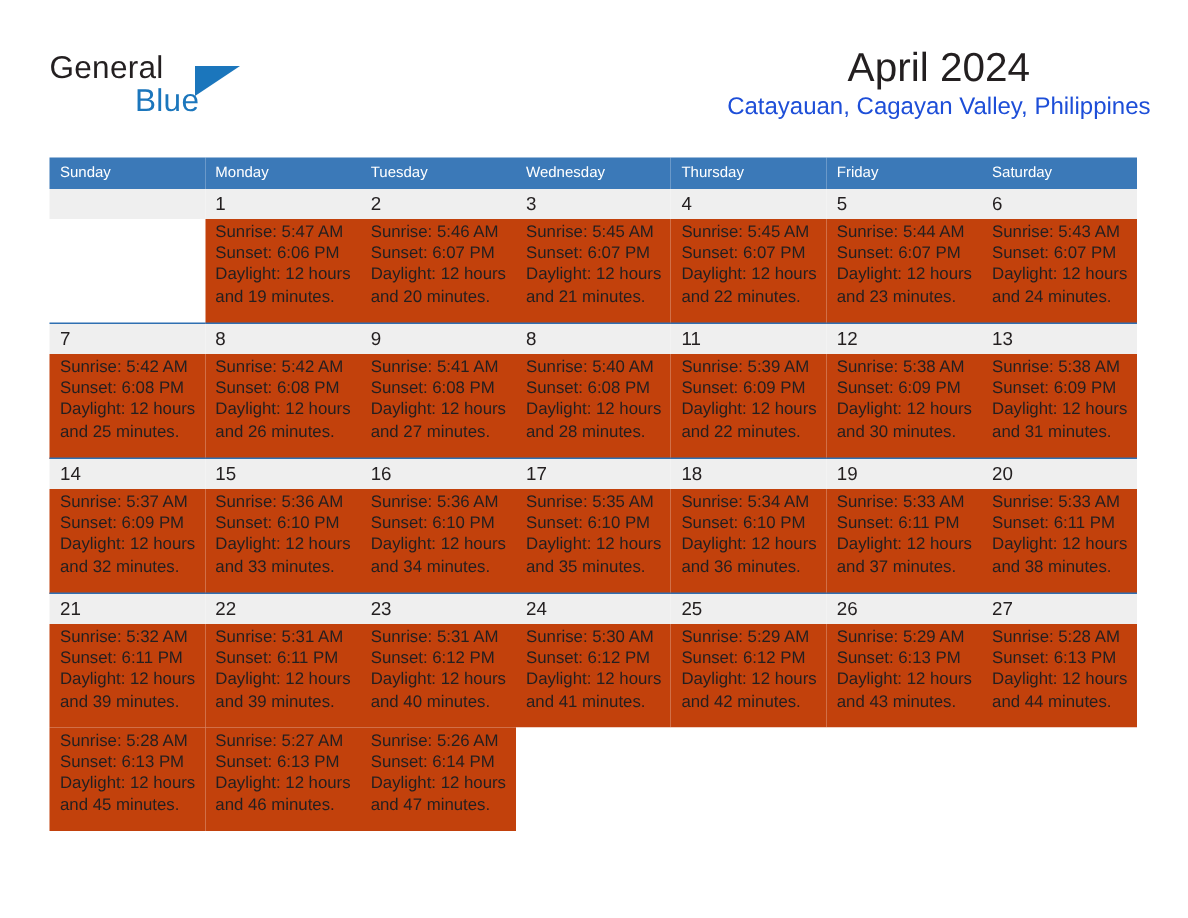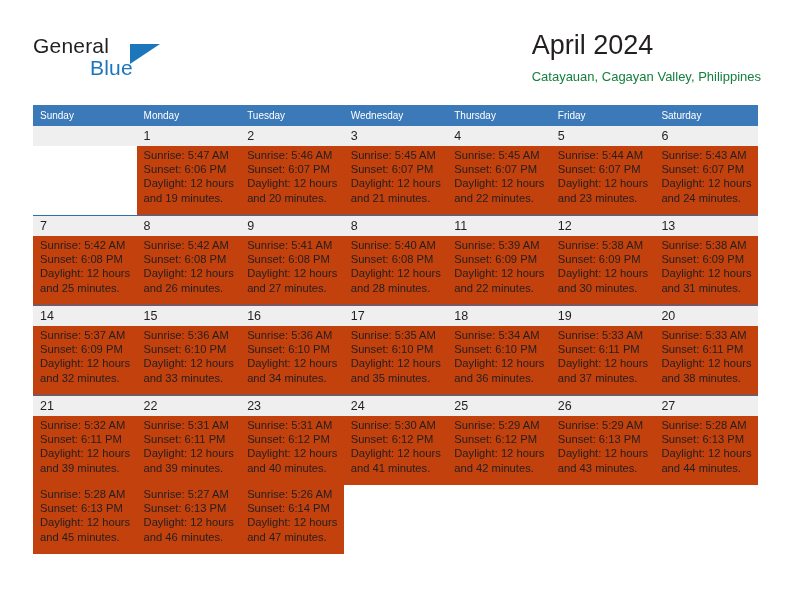--- a/index.html
+++ b/index.html
@@ -60,35 +60,35 @@
     top: 10px;
     width: 0;
     height: 0;
     border-left: 30px solid #1b76bc;
     border-bottom: 20px solid transparent;
     border-top: 0 solid transparent;
   }
 
   .title-block {
     position: absolute;
-    right: 31px;
+    right: 25px;
     top: 28px;
-    text-align: left;
+    text-align: center;
   }
   .title-month {
     font-size: 27px;
     color: #231f20;
     line-height: 34px;
     white-space: nowrap;
   }
   .title-location {
-    font-size: 13px;
-    color: #15803d;
+    font-size: 16px;
+    color: #1d4ed8;
     line-height: 20px;
-    margin-top: 5px;
+    margin-top: 0;
     white-space: nowrap;
   }
 
   
   .cal {
     position: absolute;
     left: 33px;
     top: 105px;
     width: 725px;
     border-collapse: collapse;

